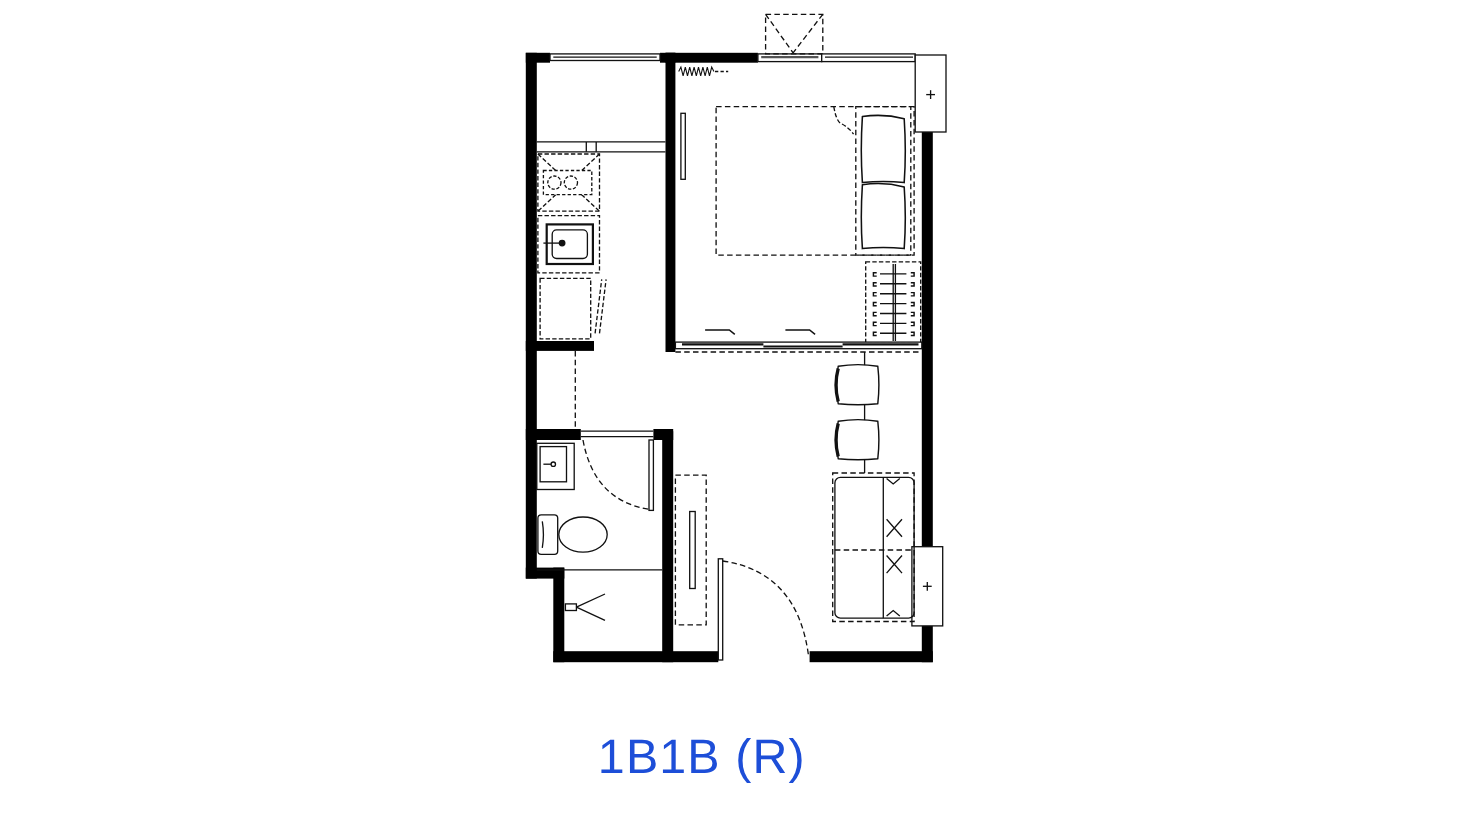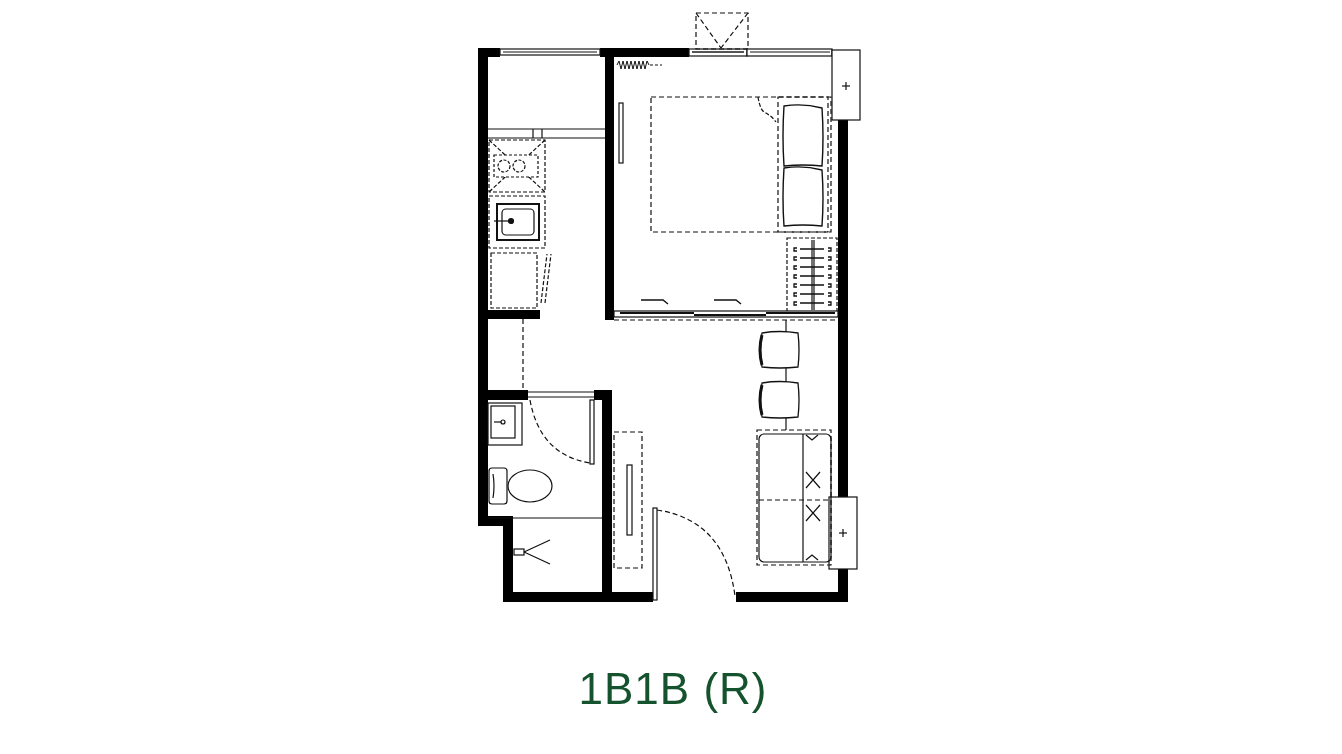--- a/index.html
+++ b/index.html
@@ -1,18 +1,18 @@
 <!DOCTYPE html>
 <html><head>
 <meta charset="utf-8">
 <style>
   html, body { margin:0; padding:0; background:#ffffff; }
   body { width:1342px; height:754px; position:relative; overflow:hidden; font-family:"Liberation Sans", sans-serif; }
   #plan { position:absolute; left:0; top:0; }
-  .title { position:absolute; left:0; width:1276px; top:664px; text-align:center; font-size:44px; color:#14532d; letter-spacing:1px; font-family:"Liberation Sans", sans-serif;padding-left:35px; }
+  .title { position:absolute; left:0; width:1276px; top:664px; text-align:center; font-size:44px; color:#1d4ed8; letter-spacing:1px; font-family:"Liberation Sans", sans-serif; }
 </style>
 </head>
 <body>
 
 <svg id="plan" width="1342" height="754" viewBox="0 0 1342 754" xmlns="http://www.w3.org/2000/svg">
   <g fill="none" stroke="#111" stroke-width="1.2">
 
     <g fill="#000" stroke="none">
 
       <rect x="478" y="48" width="10" height="478"></rect>

